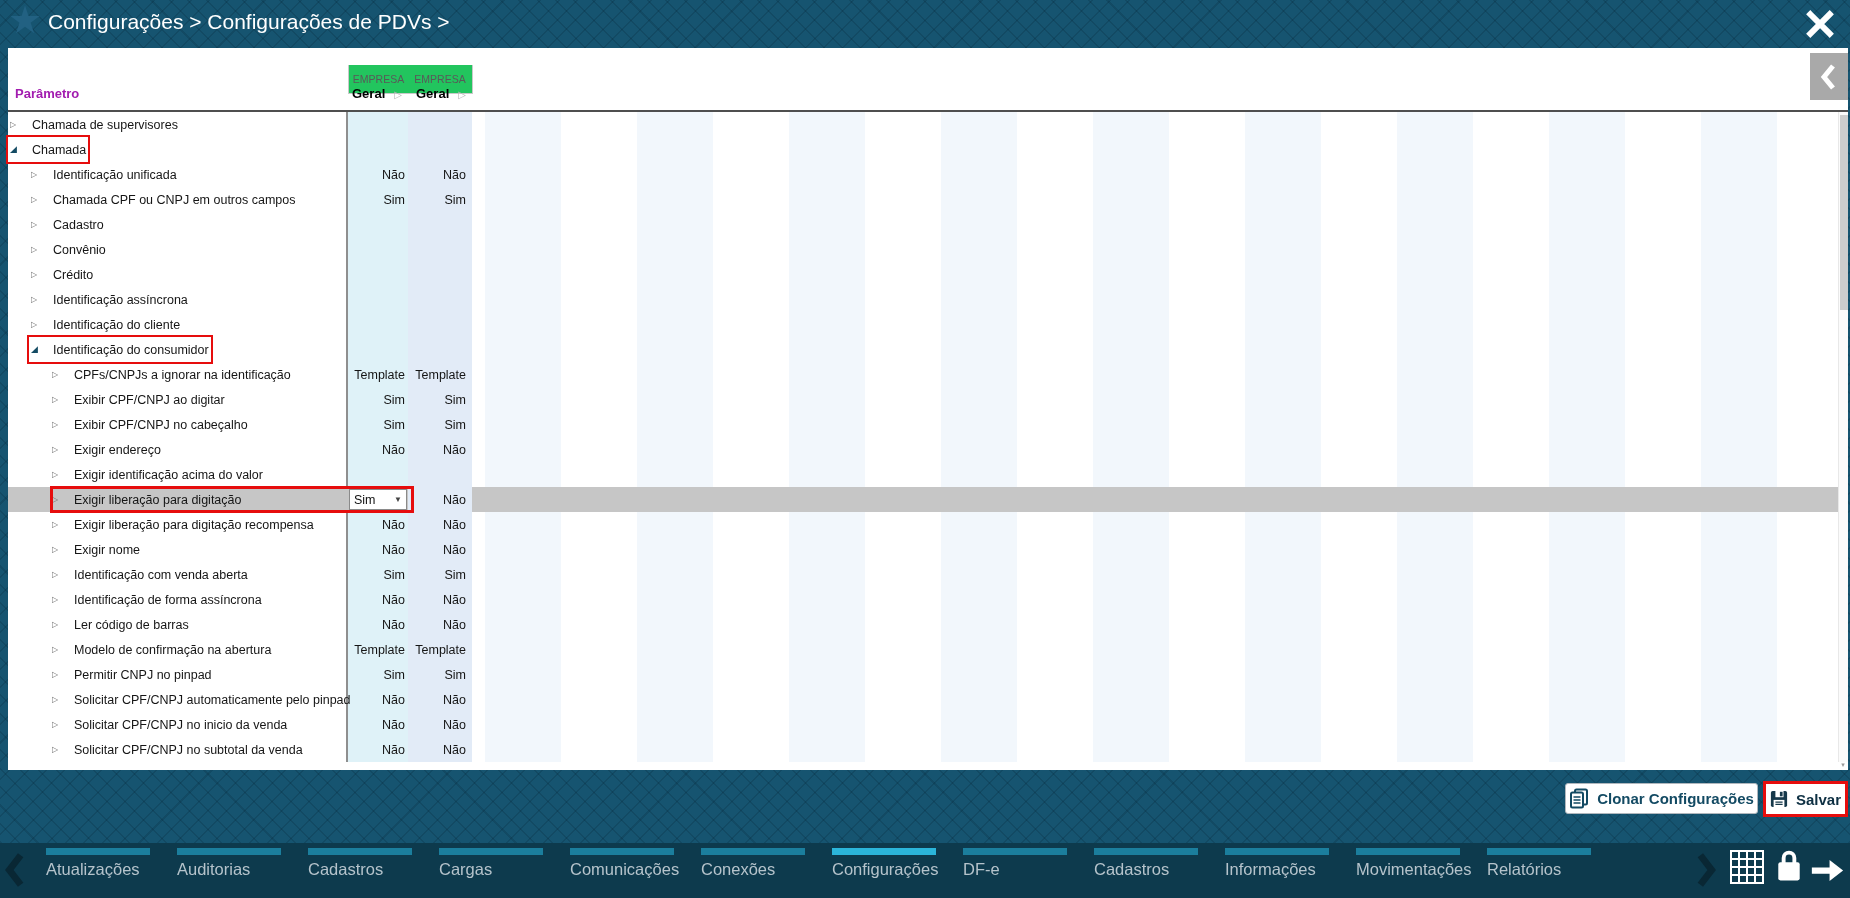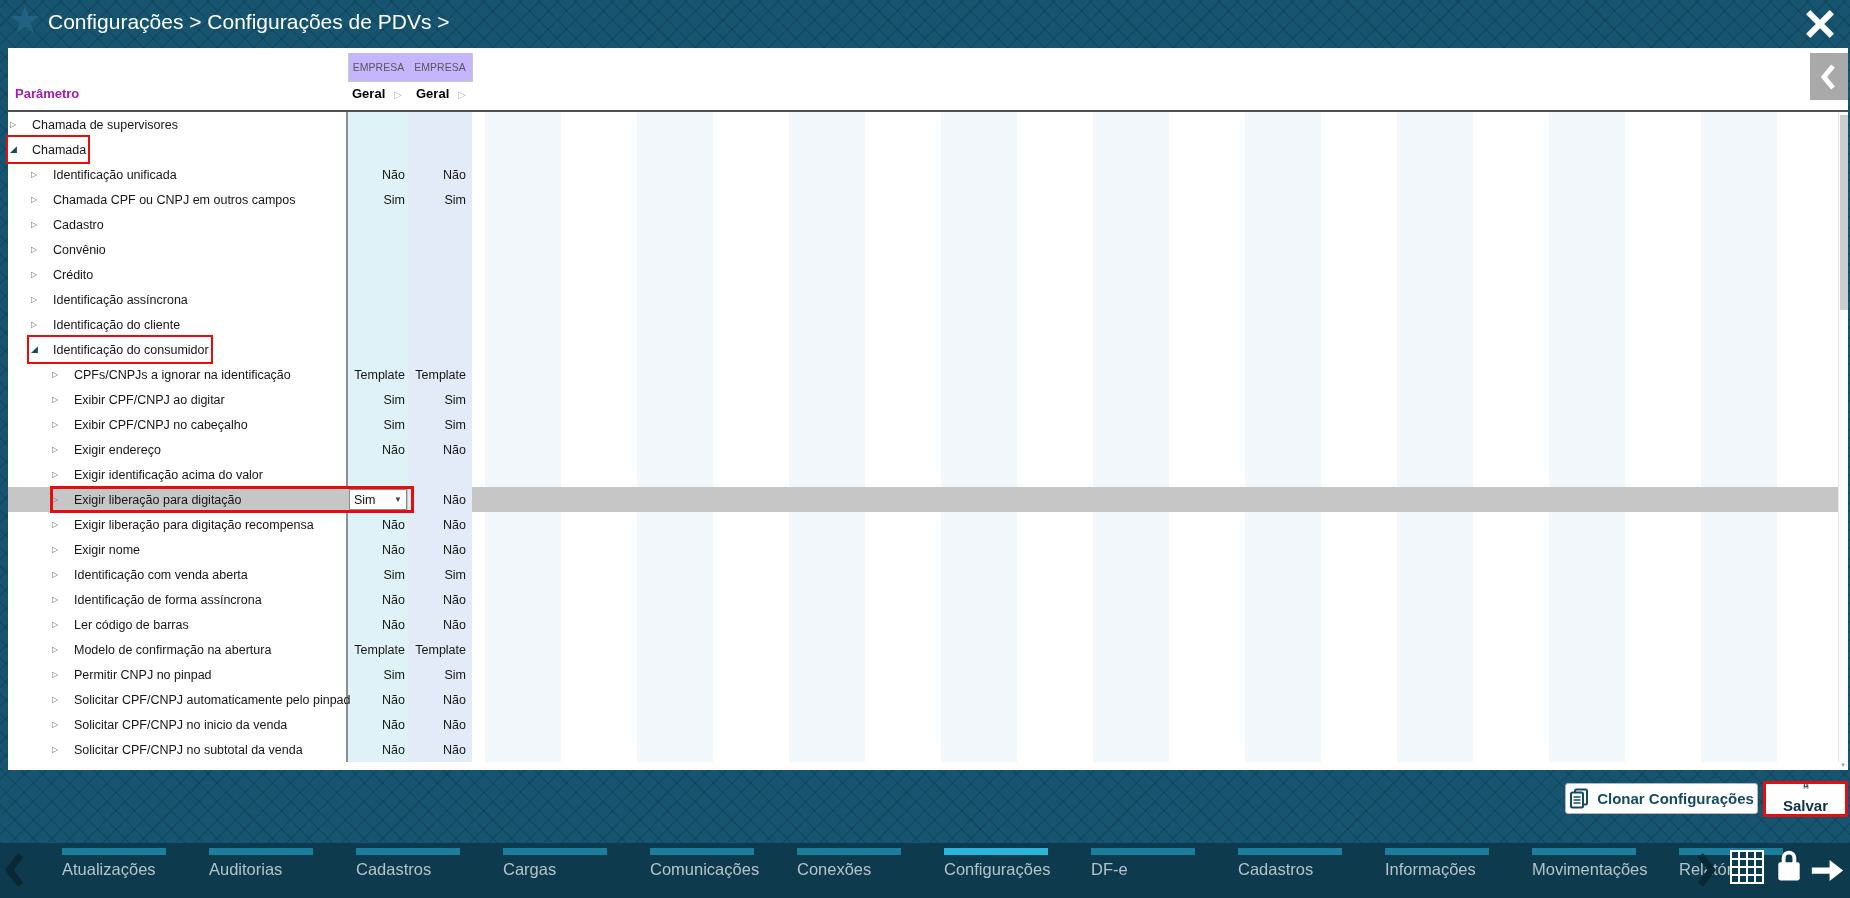--- a/index.html
+++ b/index.html
@@ -13,21 +13,21 @@
 
   
   .topbar { position:absolute; left:0; top:0; width:100%; height:48px; }
   .star { position:absolute; left:8px; top:-2px; font-size:38px; color:#226182; }
   .breadcrumb { position:absolute; left:48px; top:10px; font-size:21px; color:#ffffff; white-space:nowrap; }
   .close-x { position:absolute; right:16px; top:10px; width:28px; height:28px; cursor:pointer; }
 
   
   .panel { position:absolute; left:8px; top:48px; width:1840px; height:722px; background:#ffffff; }
 
-  .empresa-cell { position:absolute; top:5px; height:29px; background:#c4b5fd;
+  .empresa-cell { position:absolute; top:17px; height:29px; background:#22c55e;
       border:1px solid #c9c9c9; border-top:none;
       display:flex; align-items:center; justify-content:center;
       font-size:10.5px; color:#595959; }
   .ec1 { left:340px; width:61px; }
   .ec2 { left:400px; width:65px; border-left:none; }
 
   .param-label { position:absolute; left:7px; top:38px; font-weight:bold; font-size:13px; color:#a21caf; }
   .geral { position:absolute; top:38px; font-weight:bold; font-size:13px; color:#000; white-space:nowrap; }
   .g1 { left:344px; } .g2 { left:408px; }
   .geral .tri { color:#b5b5b5; font-size:10px; margin-left:9px; font-weight:normal; }
@@ -66,26 +66,26 @@
       border-left:1px solid #e8e8e8; }
   .vthumb { position:absolute; left:1px; top:3px; width:8px; height:195px; background:#cdcdcd; }
   .scroll-corner { position:absolute; left:1830px; top:712px; width:10px; height:10px; color:#9a9a9a;
       font-size:7px; text-align:center; line-height:10px; }
 
   
   .footer { position:absolute; left:0; top:770px; width:100%; height:73px; }
   .btn { position:absolute; background:#fff; display:flex; align-items:center; justify-content:center;
          gap:8px; font-size:15px; font-weight:bold; color:#134a63; cursor:pointer; }
   .btn-clone { right:92px; top:13px; width:193px; height:31px; border:1px solid #b0b7bd; border-radius:3px;align-items:center; }
-  .btn-save  { right:2px;  top:11px; width:85px;  height:36px; border:3px solid #e60d0d; color:#0d2f42;flex-direction:column; }
+  .btn-save  { right:2px;  top:11px; width:85px;  height:36px; border:3px solid #e60d0d; color:#0d2f42; }
 
   
   .navbar { position:absolute; left:0; top:843px; width:100%; height:55px; background:#0d3a4d;
             display:flex; align-items:flex-start; padding:5px 0 0 46px; }
-  .nav-item { width:104px; margin-right:27px; flex:none; cursor:pointer;margin-left:16px; }
+  .nav-item { width:104px; margin-right:27px; flex:none; cursor:pointer; }
   .nav-ind { height:7px; width:104px; background:#1b7e9d; margin-bottom:5px; }
   .nav-item.active .nav-ind { background:#2bb5da; }
   .nav-label { font-size:16.5px; color:#b5c3cb; white-space:nowrap; }
   .nav-chev { position:absolute; top:10px; }
   .chev-left { left:4px; } .chev-right { left:1695px; }
   .grid-icon { position:absolute; left:1730px; top:7px; display:grid;
       grid-template-columns:repeat(4,6px); grid-auto-rows:6px; gap:2px; background:#fff; padding:2px; }
   .grid-icon i { background:#0d3a4d; }
   .lock-icon { position:absolute; left:1774px; top:6px; }
   .exit-icon { position:absolute; left:1810px; top:15px; }

